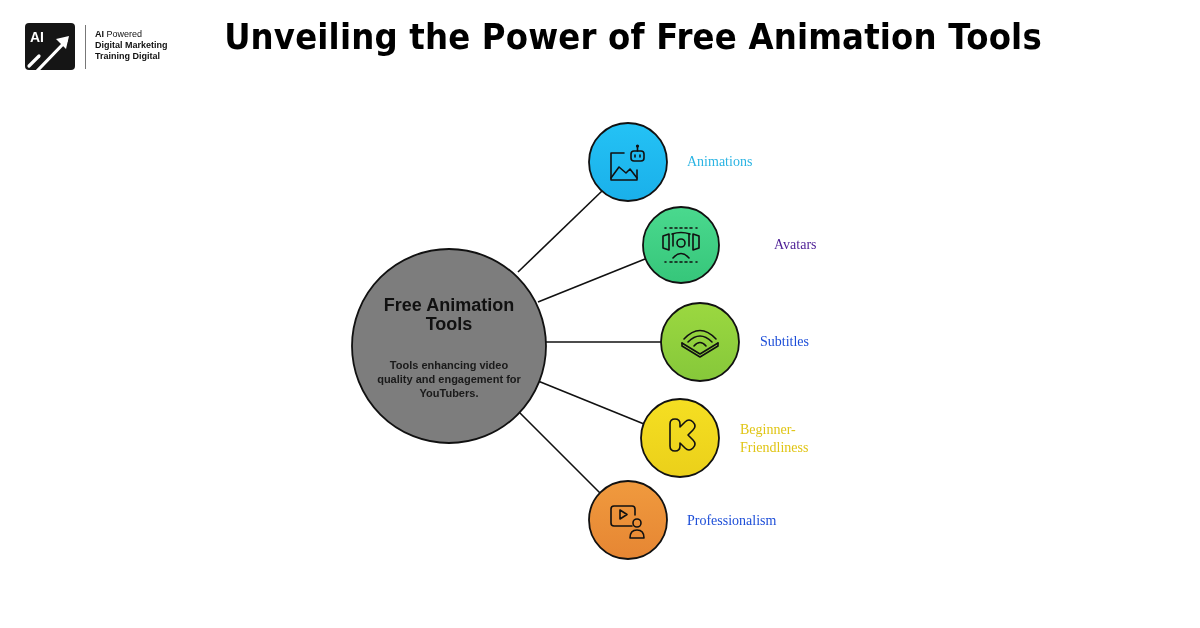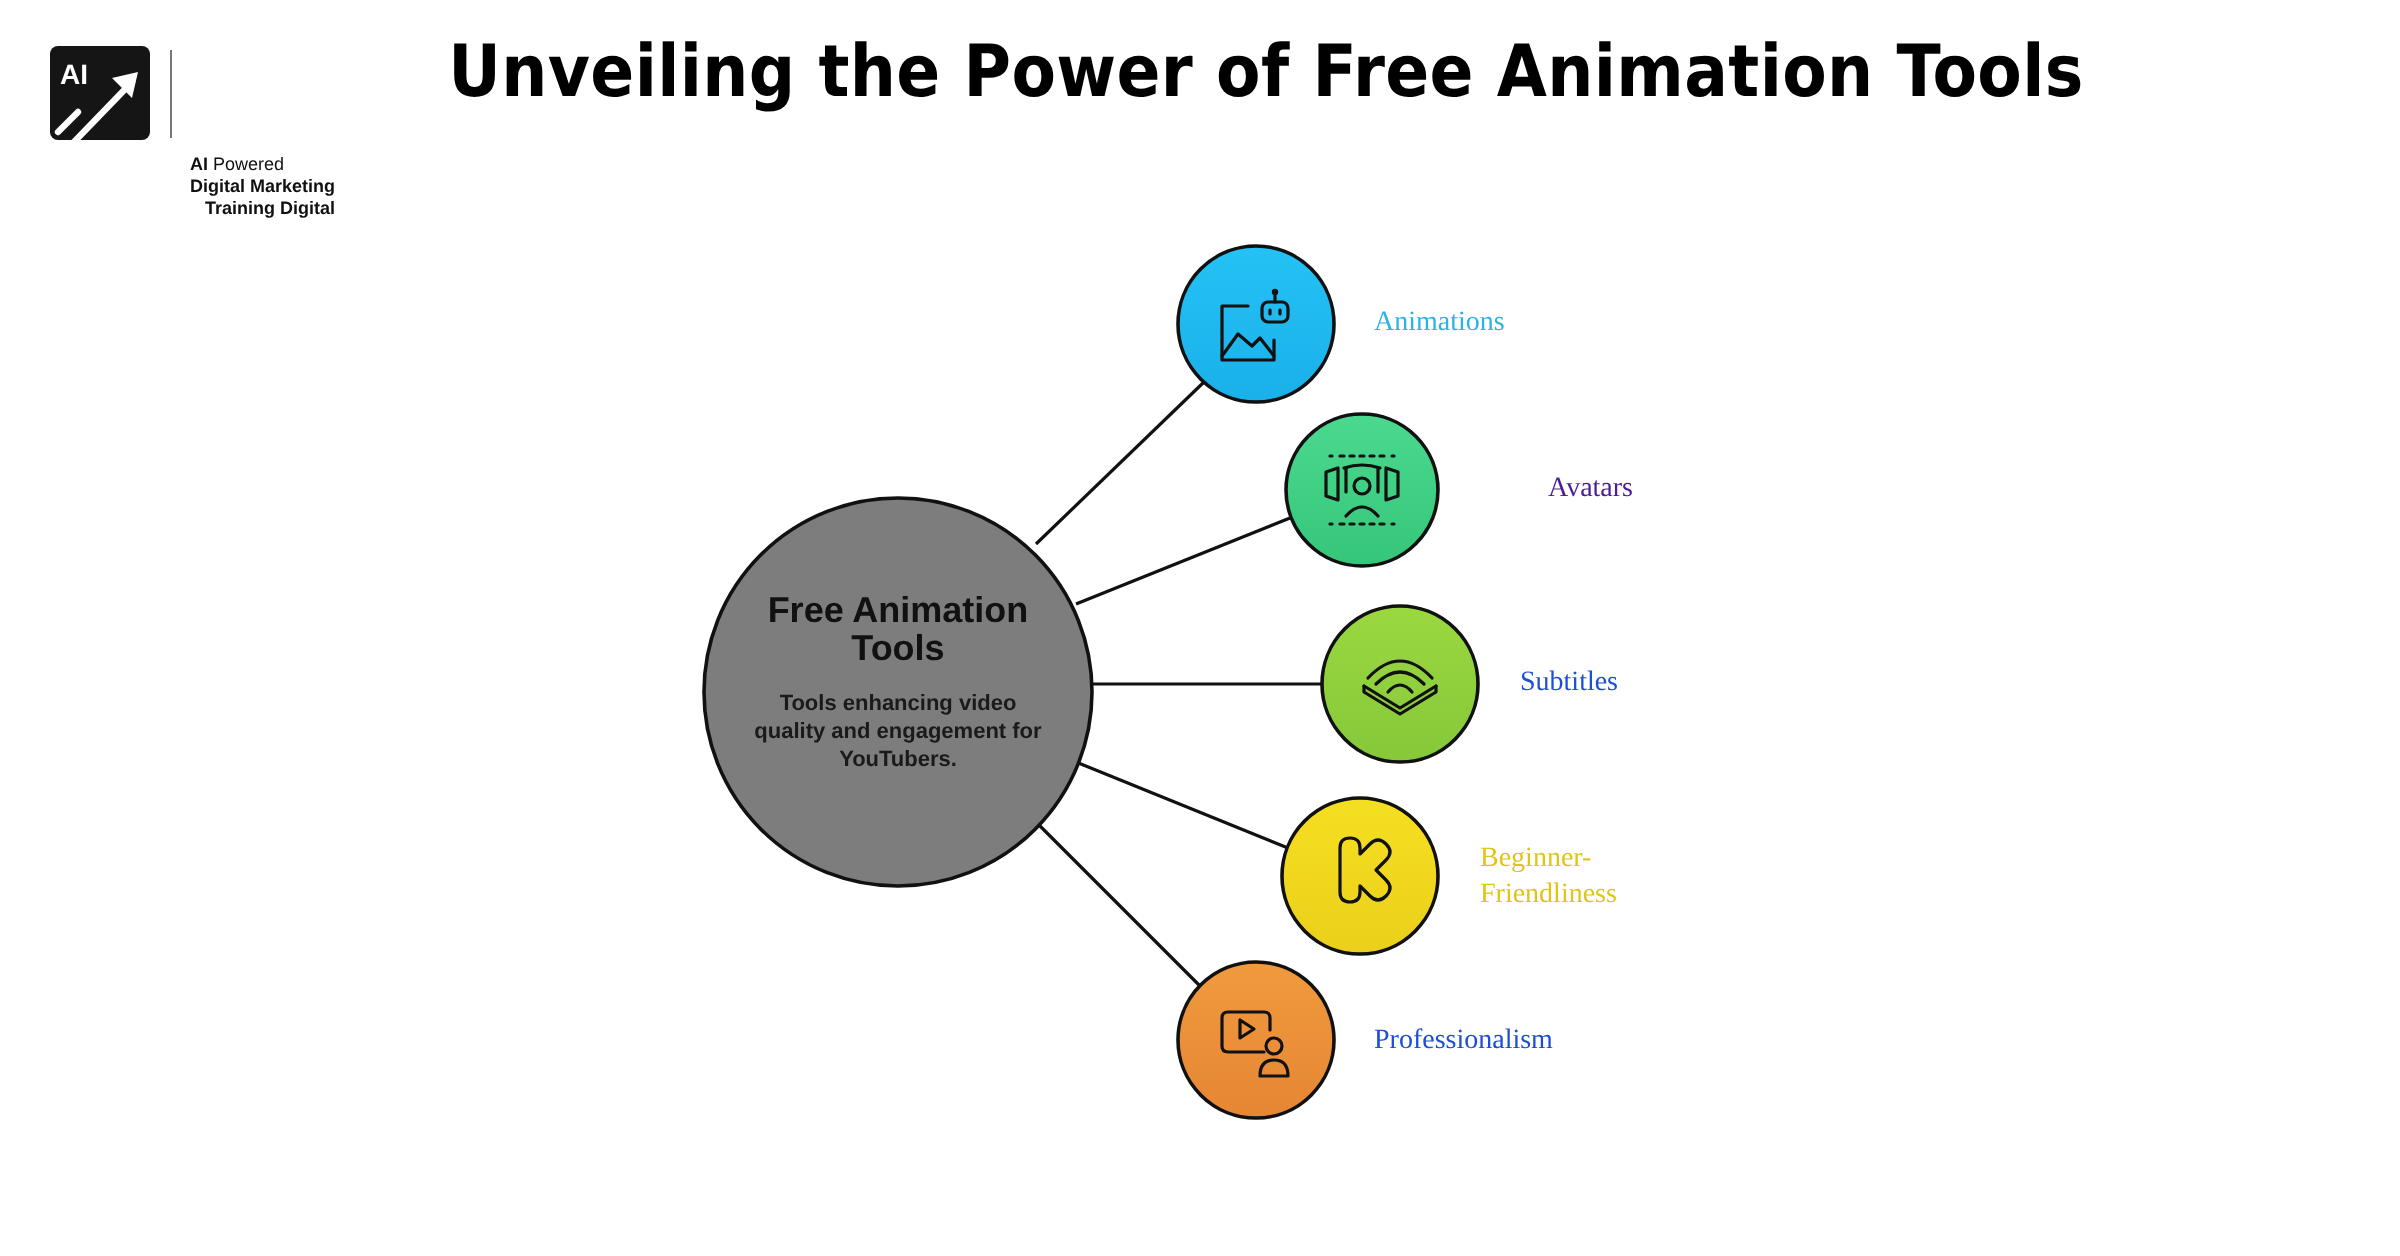--- a/index.html
+++ b/index.html
@@ -12,36 +12,36 @@
     .logo-box {
       position: absolute; left: 0; top: 0; width: 50px; height: 47px;
       background: #151515; border-radius: 4px; overflow: hidden;
     }
     .logo-ai {
       position: absolute; left: 5px; top: 6px; color: #fff;
       font-weight: bold; font-size: 14px; letter-spacing: 0px;
     }
     .logo-divider { position: absolute; left: 60px; top: 2px; width: 1px; height: 44px; background: #777; }
     .logo-text {
-      position: absolute; left: 70px; top: 6px; font-size: 9px; line-height: 11px; color: #111; margin-top: 48px;
+      position: absolute; left: 70px; top: 6px; font-size: 9px; line-height: 11px; color: #111;
     }
     .logo-text .l1 b { font-weight: bold; }
     .logo-text .l1 span { font-weight: normal; }
-    .logo-text .l2, .logo-text .l3 { font-weight: bold; text-align: right; }
+    .logo-text .l2, .logo-text .l3 { font-weight: bold; }
     .title {
       position: absolute; left: 0; top: 16px; width: 1266px; text-align: center;
       font-size: 36px; font-weight: bold; color: #000; letter-spacing: 0.2px;
       font-family: "DejaVu Sans", sans-serif; transform: scaleX(0.9); transform-origin: 633px 0;
     }
     svg.diagram { position: absolute; left: 0; top: 0; }
     .center-text {
       position: absolute; left: 372px; top: 296px; width: 154px; text-align: center; color: #111;
     }
     .center-title { font-size: 18px; font-weight: bold; line-height: 19px; }
-    .center-desc { margin-top: 11px; font-size: 11px; font-weight: bold; line-height: 14px; color: #1a1a1a; }
+    .center-desc { margin-top: 24px; font-size: 11px; font-weight: bold; line-height: 14px; color: #1a1a1a; }
     .label { position: absolute; font-size: 14px; line-height: 18px; font-family: Liberation Serif, serif; }
   </style>
 </head>
 <body>
 
 <div class="logo">
   <div class="logo-box">
     <span class="logo-ai">AI</span>
     <svg width="50" height="47" style="position:absolute;left:0;top:0">
       <line x1="4" y1="43" x2="14" y2="33" stroke="#fff" stroke-width="3.2" stroke-linecap="round"></line>

